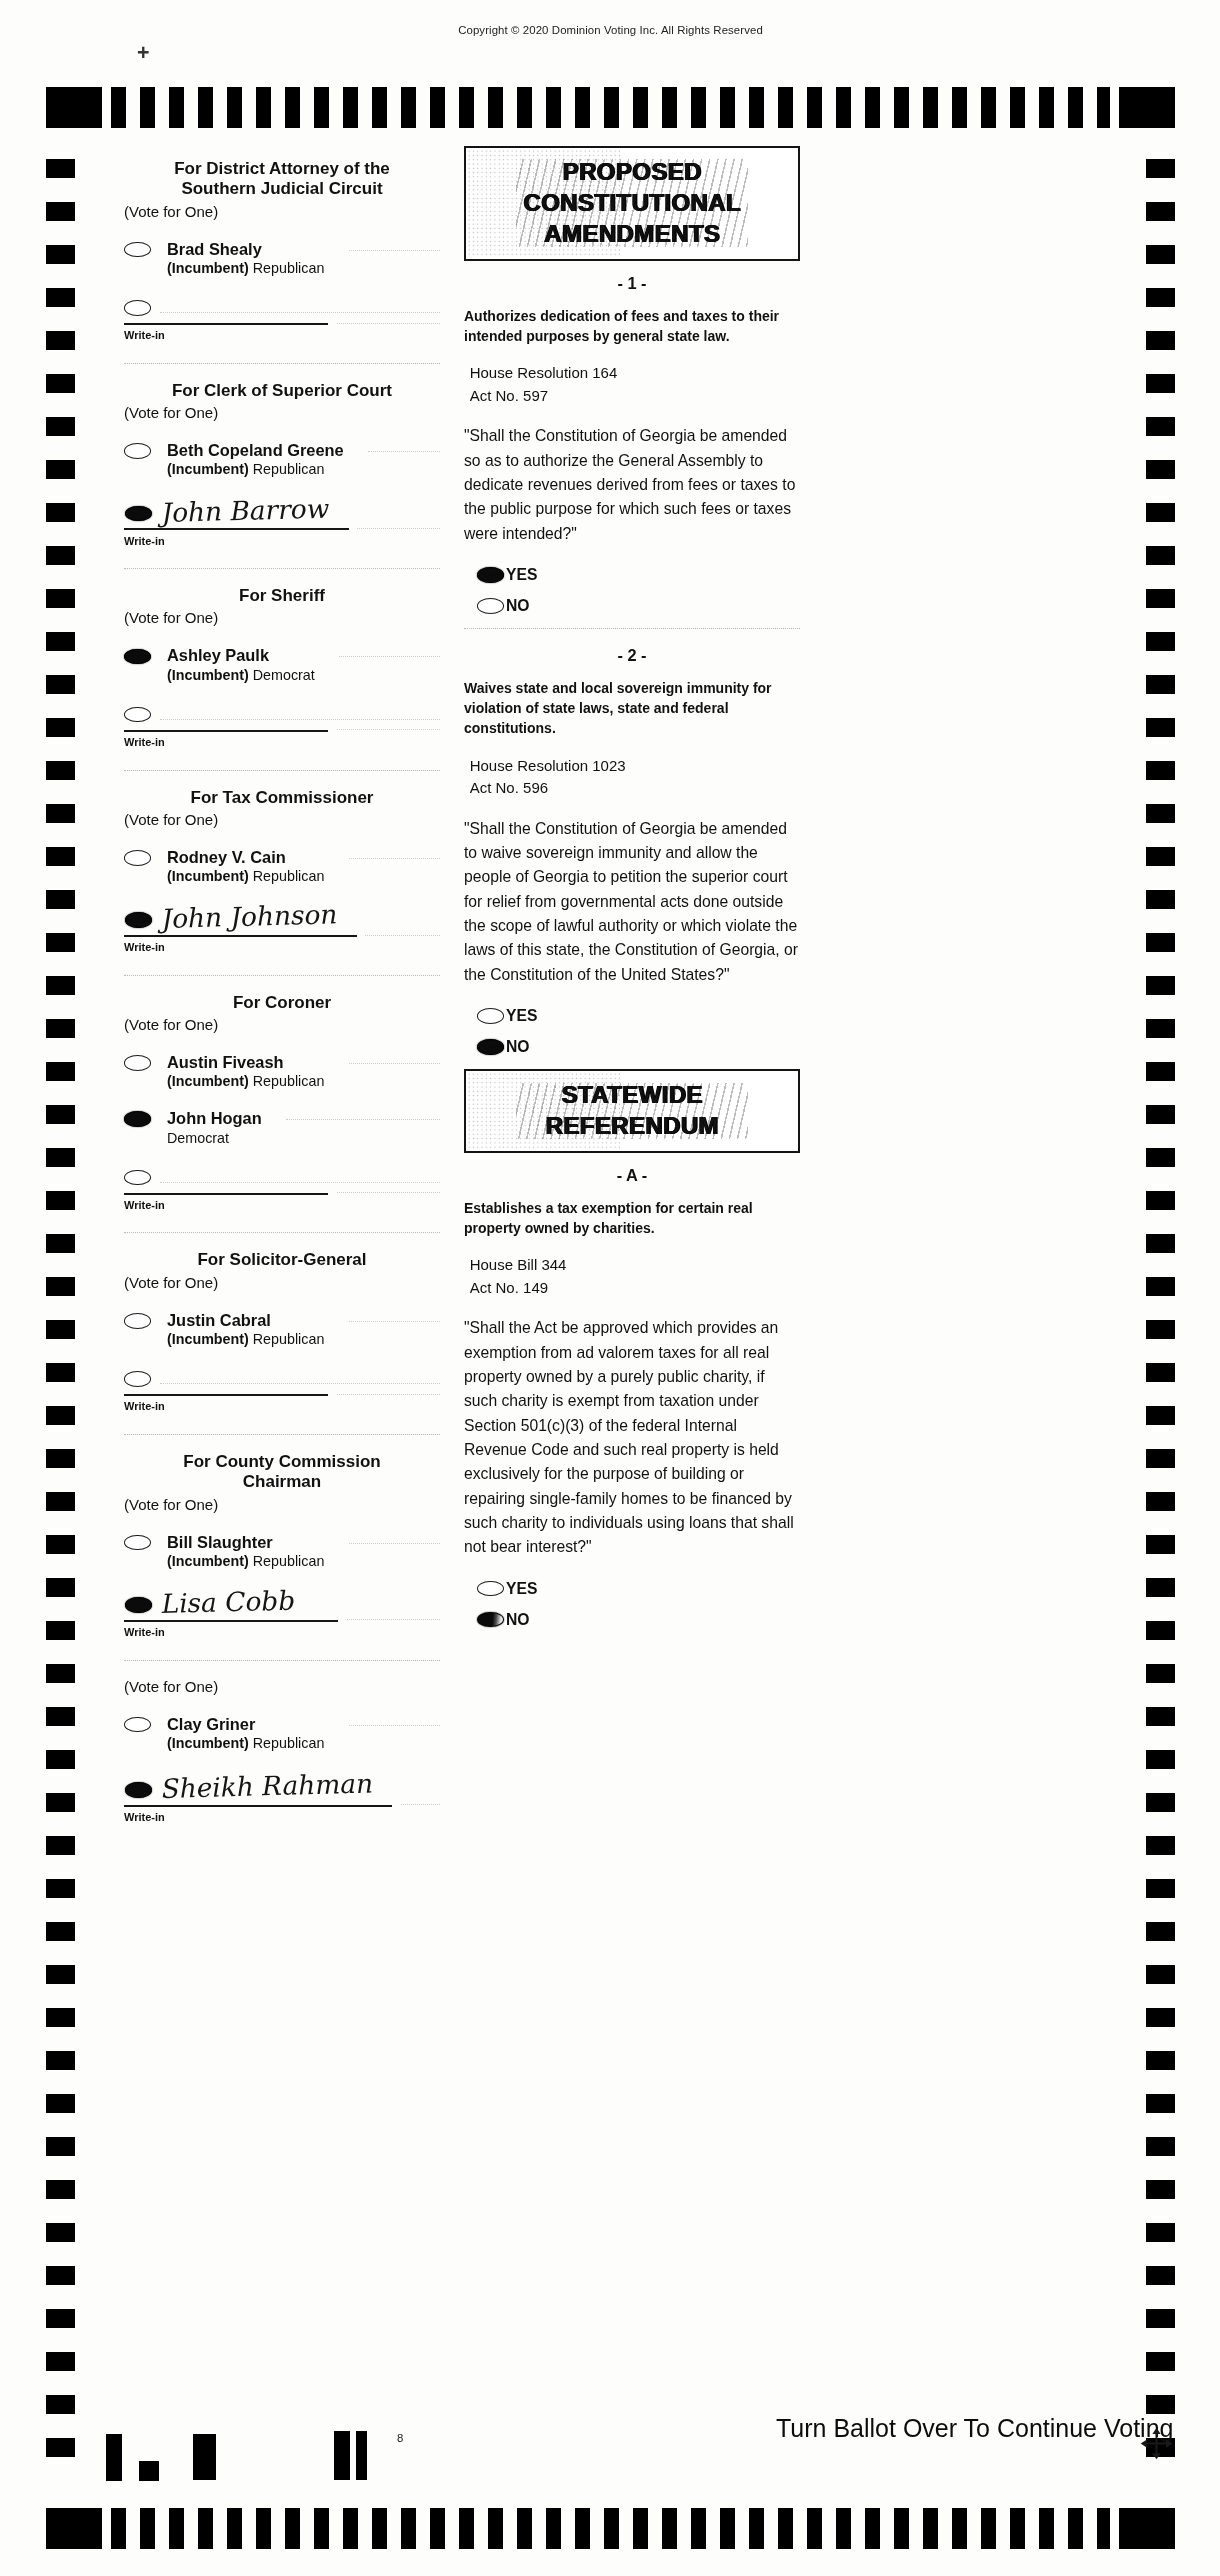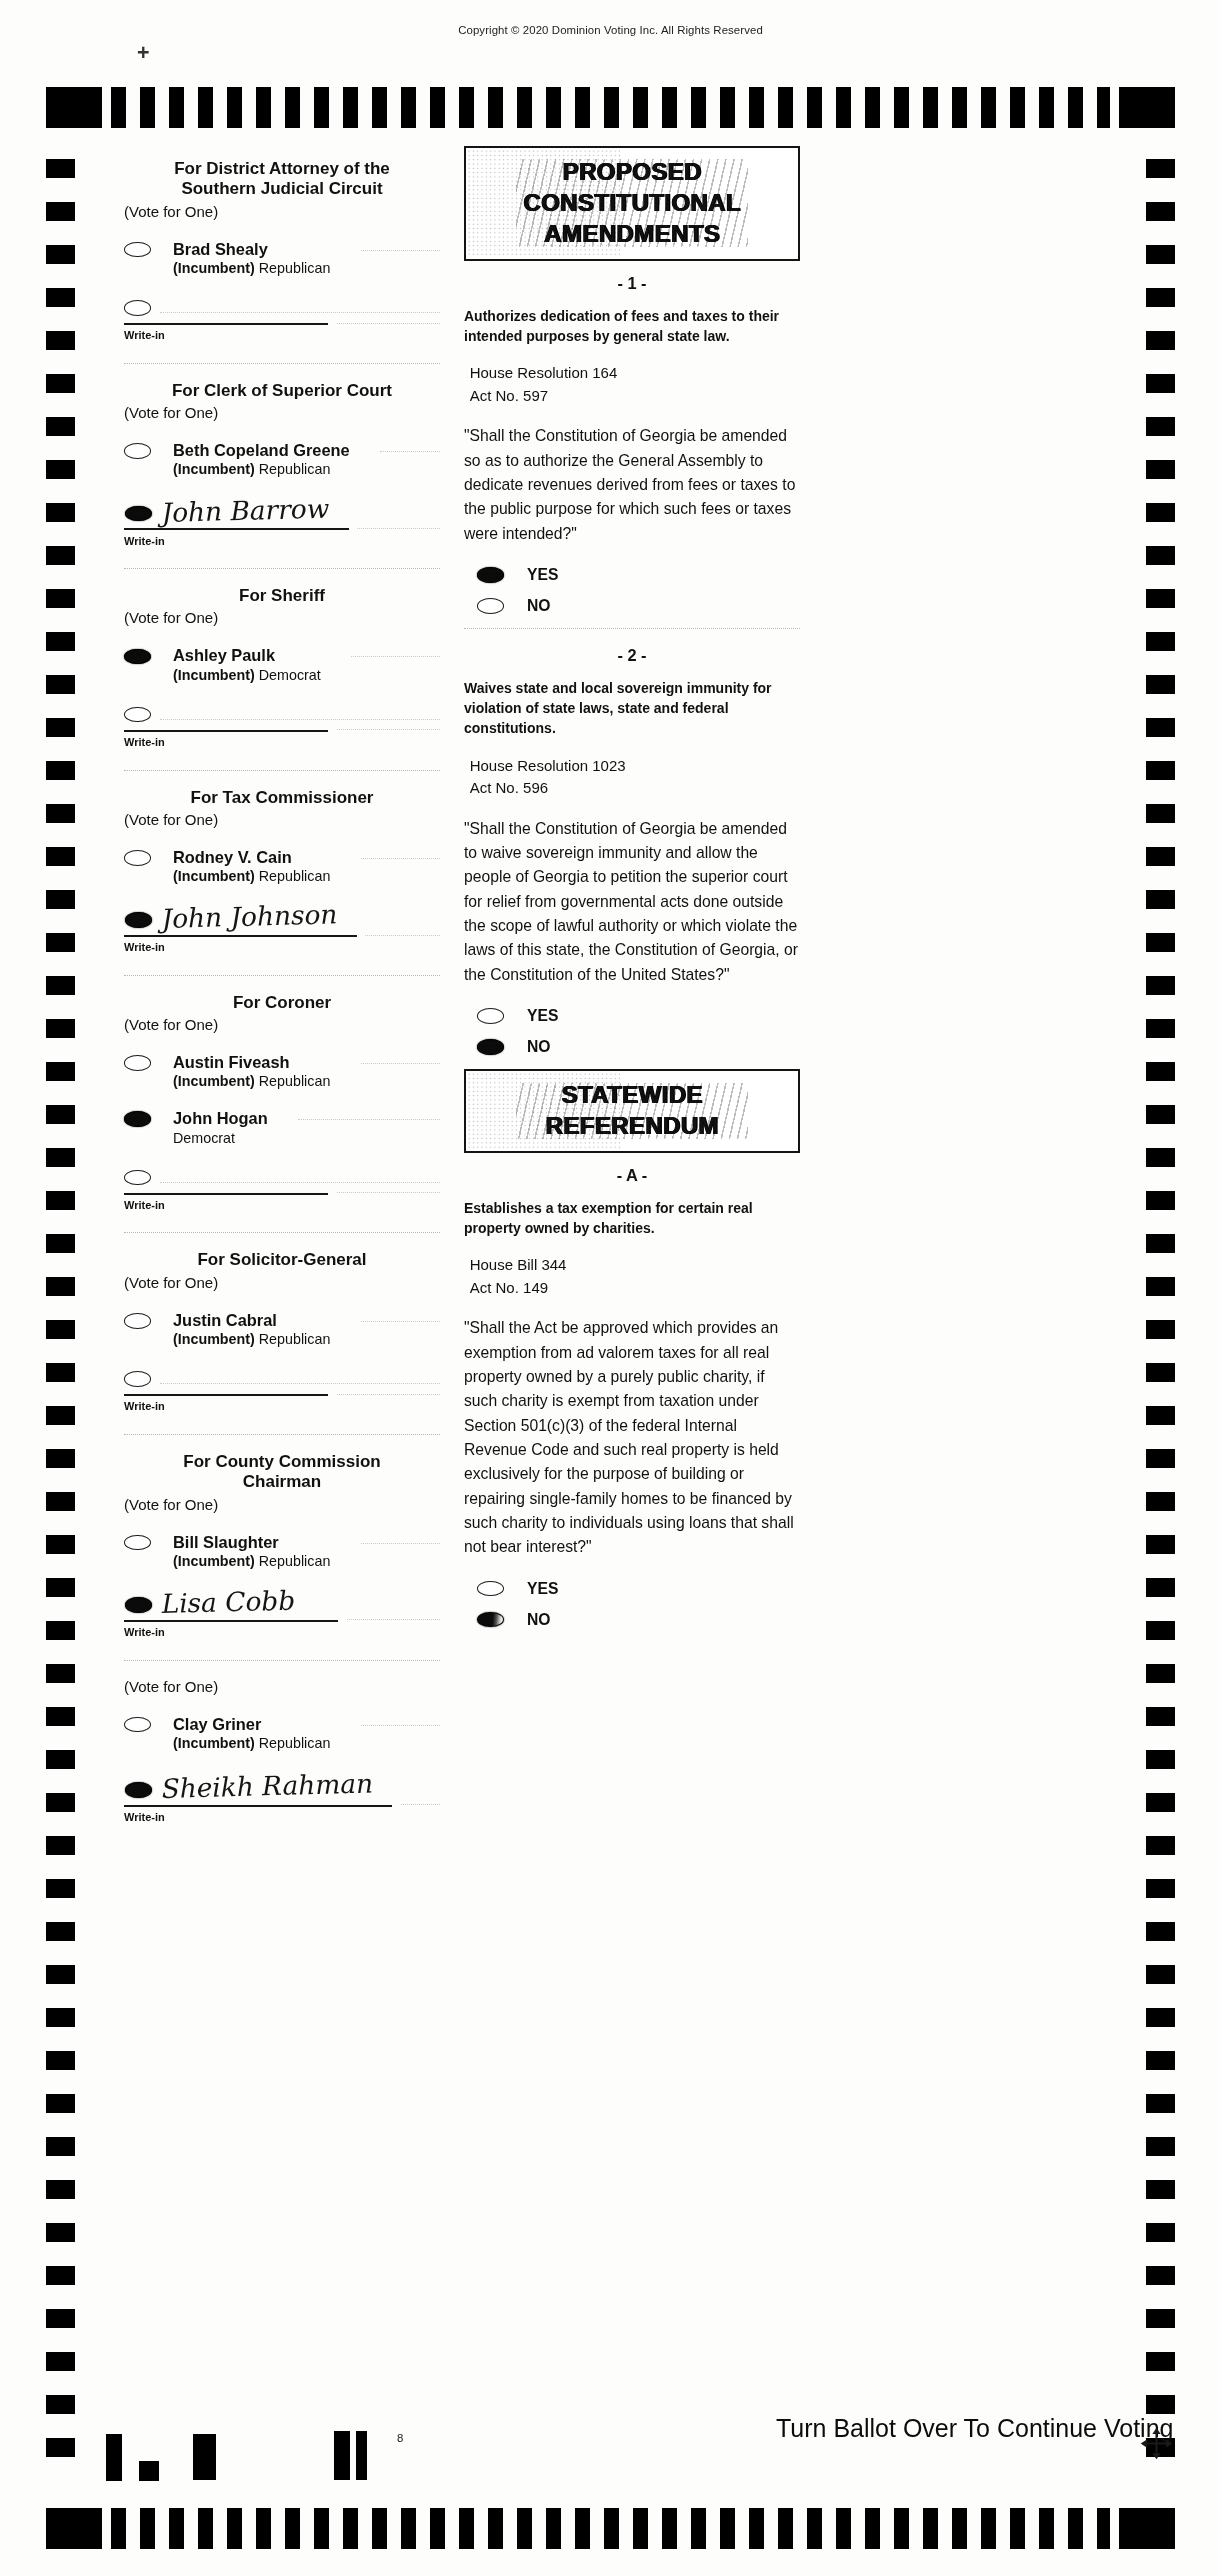--- a/index.html
+++ b/index.html
@@ -30,21 +30,21 @@
   .col-left{position:absolute;left:124px;top:159px;width:316px}
   .col-right{position:absolute;left:464px;top:146px;width:336px}
 
   .sep{border-top:1.4px dotted #a2a2a2;opacity:.75;margin:8.6px 0 17px}
 
   
   .contest{padding-bottom:8.6px}
   .c-title{font-size:17px;font-weight:bold;text-align:center;line-height:1.2;white-space:pre-line}
   .c-inst{font-size:15px;text-align:left;margin-top:2.9px}
 
-  .cand{display:flex;align-items:flex-start;gap:22px;margin-top:20px}
+  .cand{display:flex;align-items:flex-start;gap:16px;margin-top:20px}
   .cand .oval{margin-top:2.1px}
   .cname{font-weight:bold;font-size:16.4px;line-height:1.1}
   .cdetail{font-size:14.3px;margin-top:2.1px}
   .inc{font-weight:bold}
 
   .leader{flex:1;border-top:1.4px dotted #cbcbcb;margin:10px 0 0 8.6px;min-width:13px}
 
   .oval-row{display:flex;align-items:center;margin:24px 0 4.3px}
 
   .writein{margin:7.1px 0 4.3px}
@@ -74,21 +74,21 @@
   .hdr-text{position:relative;font-weight:bold;font-size:24px;text-align:center;line-height:1.3;
             letter-spacing:0.4px;white-space:pre-line;
             text-shadow:1.1px 0 0 #000,-0.4px 0 0 #000}
   .hdr-text::after{content:"";position:absolute;left:14%;right:14%;top:3.6px;bottom:2.1px;
             background:repeating-linear-gradient(103deg,transparent 0 6.4px,rgba(0,0,0,.26) 6.4px 7.9px)}
 
   .m-num{font-weight:bold;font-size:16.4px;text-align:center;margin:13px 0 14.3px}
   .m-summary{font-weight:bold;font-size:14px;line-height:1.42;margin-bottom:15.7px}
   .m-ref{font-size:15px;line-height:1.5;margin:0 0 17px 5.7px}
   .m-question{font-size:15.7px;line-height:1.55;margin-bottom:20px}
-  .choice{display:flex;align-items:center;gap:23px;margin:0 0 13px 13px}
+  .choice{display:flex;align-items:center;gap:2px;margin:0 0 13px 13px}
   .choice-label{font-weight:bold;font-size:15.7px}
 
   
   .turn-over{position:absolute;left:776px;top:2414px;font-weight:normal;font-size:25px;color:#0c0c0c}
   .move-icon{position:absolute;left:1140px;top:2427px}
 </style>
 </head>
 <body>
 
 <div class="page">

